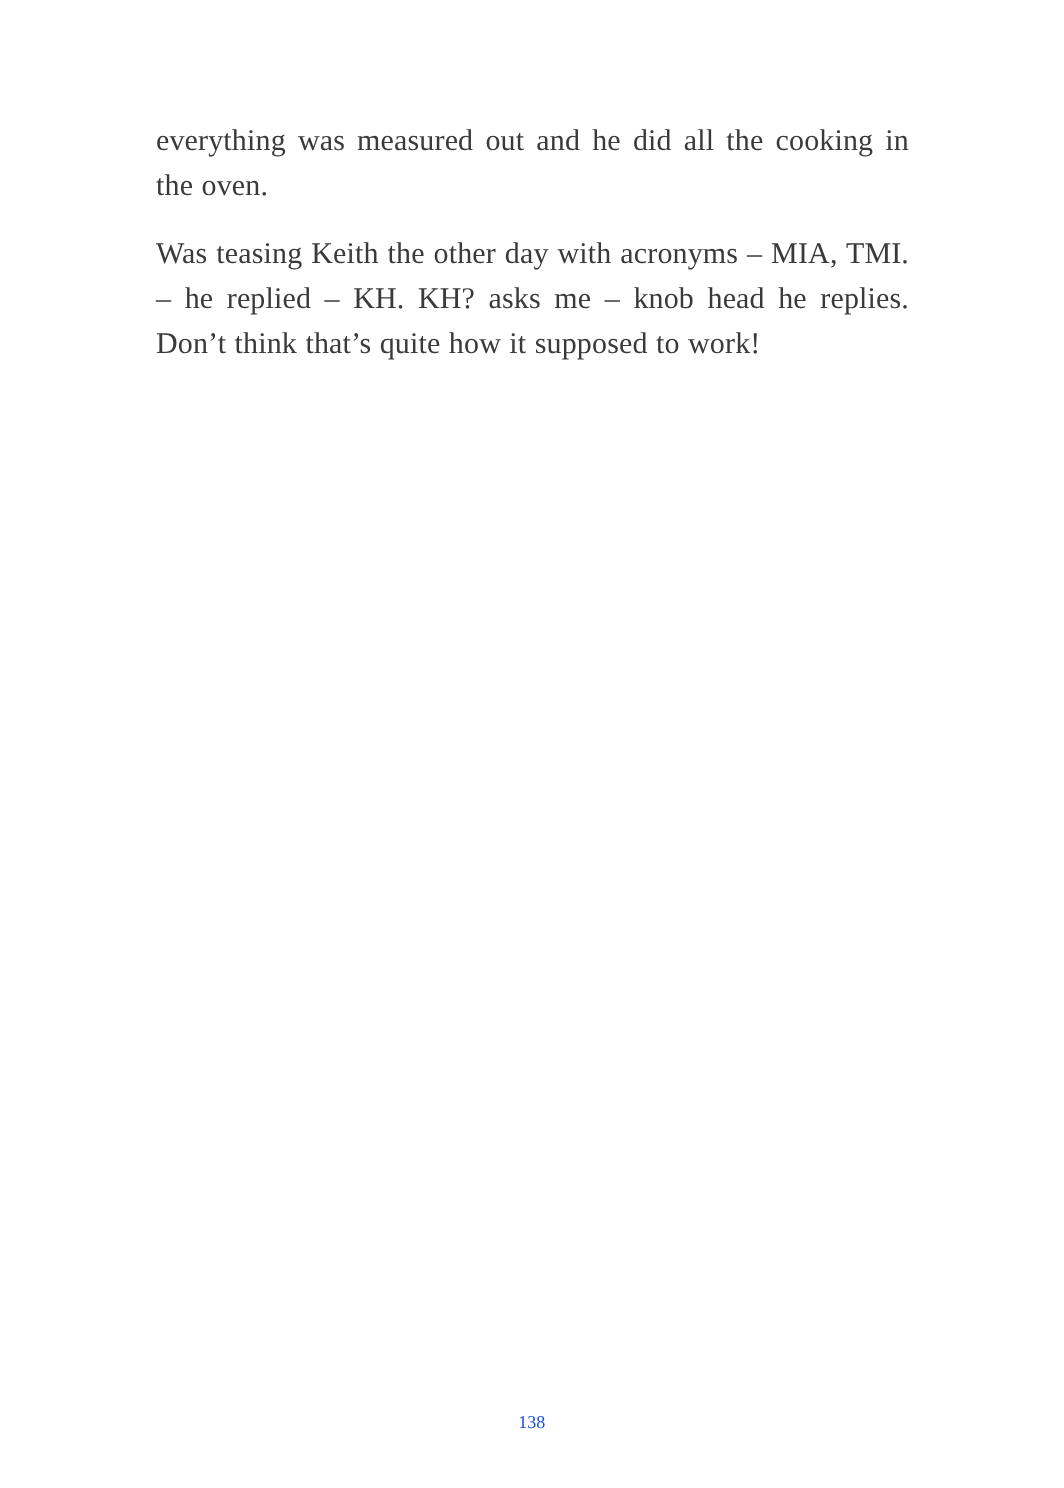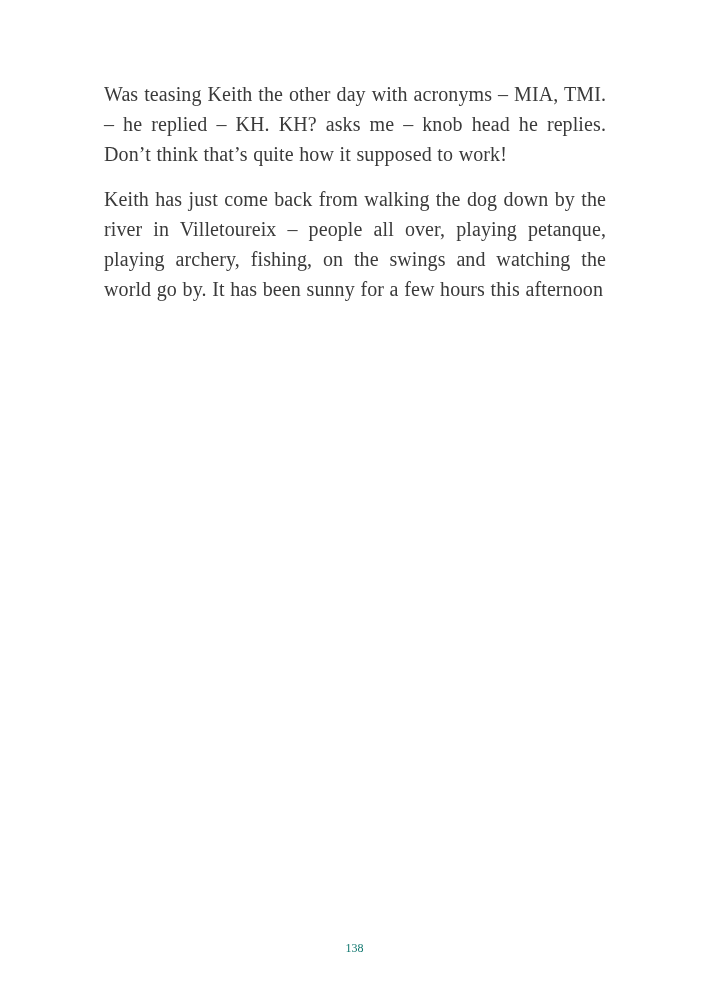--- a/index.html
+++ b/index.html
@@ -31,25 +31,25 @@
     word-spacing: 0.5px;
   }
   .page-number {
     position: absolute;
     top: 941px;
     left: 0;
     width: 100%;
     text-align: center;
     font-size: 12px;
     line-height: 14px;
-    color: #0f766e;
+    color: #1d4ed8;
   }
 </style>
 </head>
 <body>
 
 <div class="page">
   <div class="content">
+    <p>everything was measured out and he did all the cooking in the oven.</p>
     <p>Was teasing Keith the other day with acronyms – MIA, TMI. – he replied – KH. KH? asks me – knob head he replies. Don’t think that’s quite how it supposed to work!</p>
-    <p>Keith has just come back from walking the dog down by the river in Villetoureix – people all over, playing petanque, playing archery, fishing, on the swings and watching the world go by. It has been sunny for a few hours this afternoon</p>
   </div>
   <div class="page-number">138</div>
 </div>
 
 </body></html>

